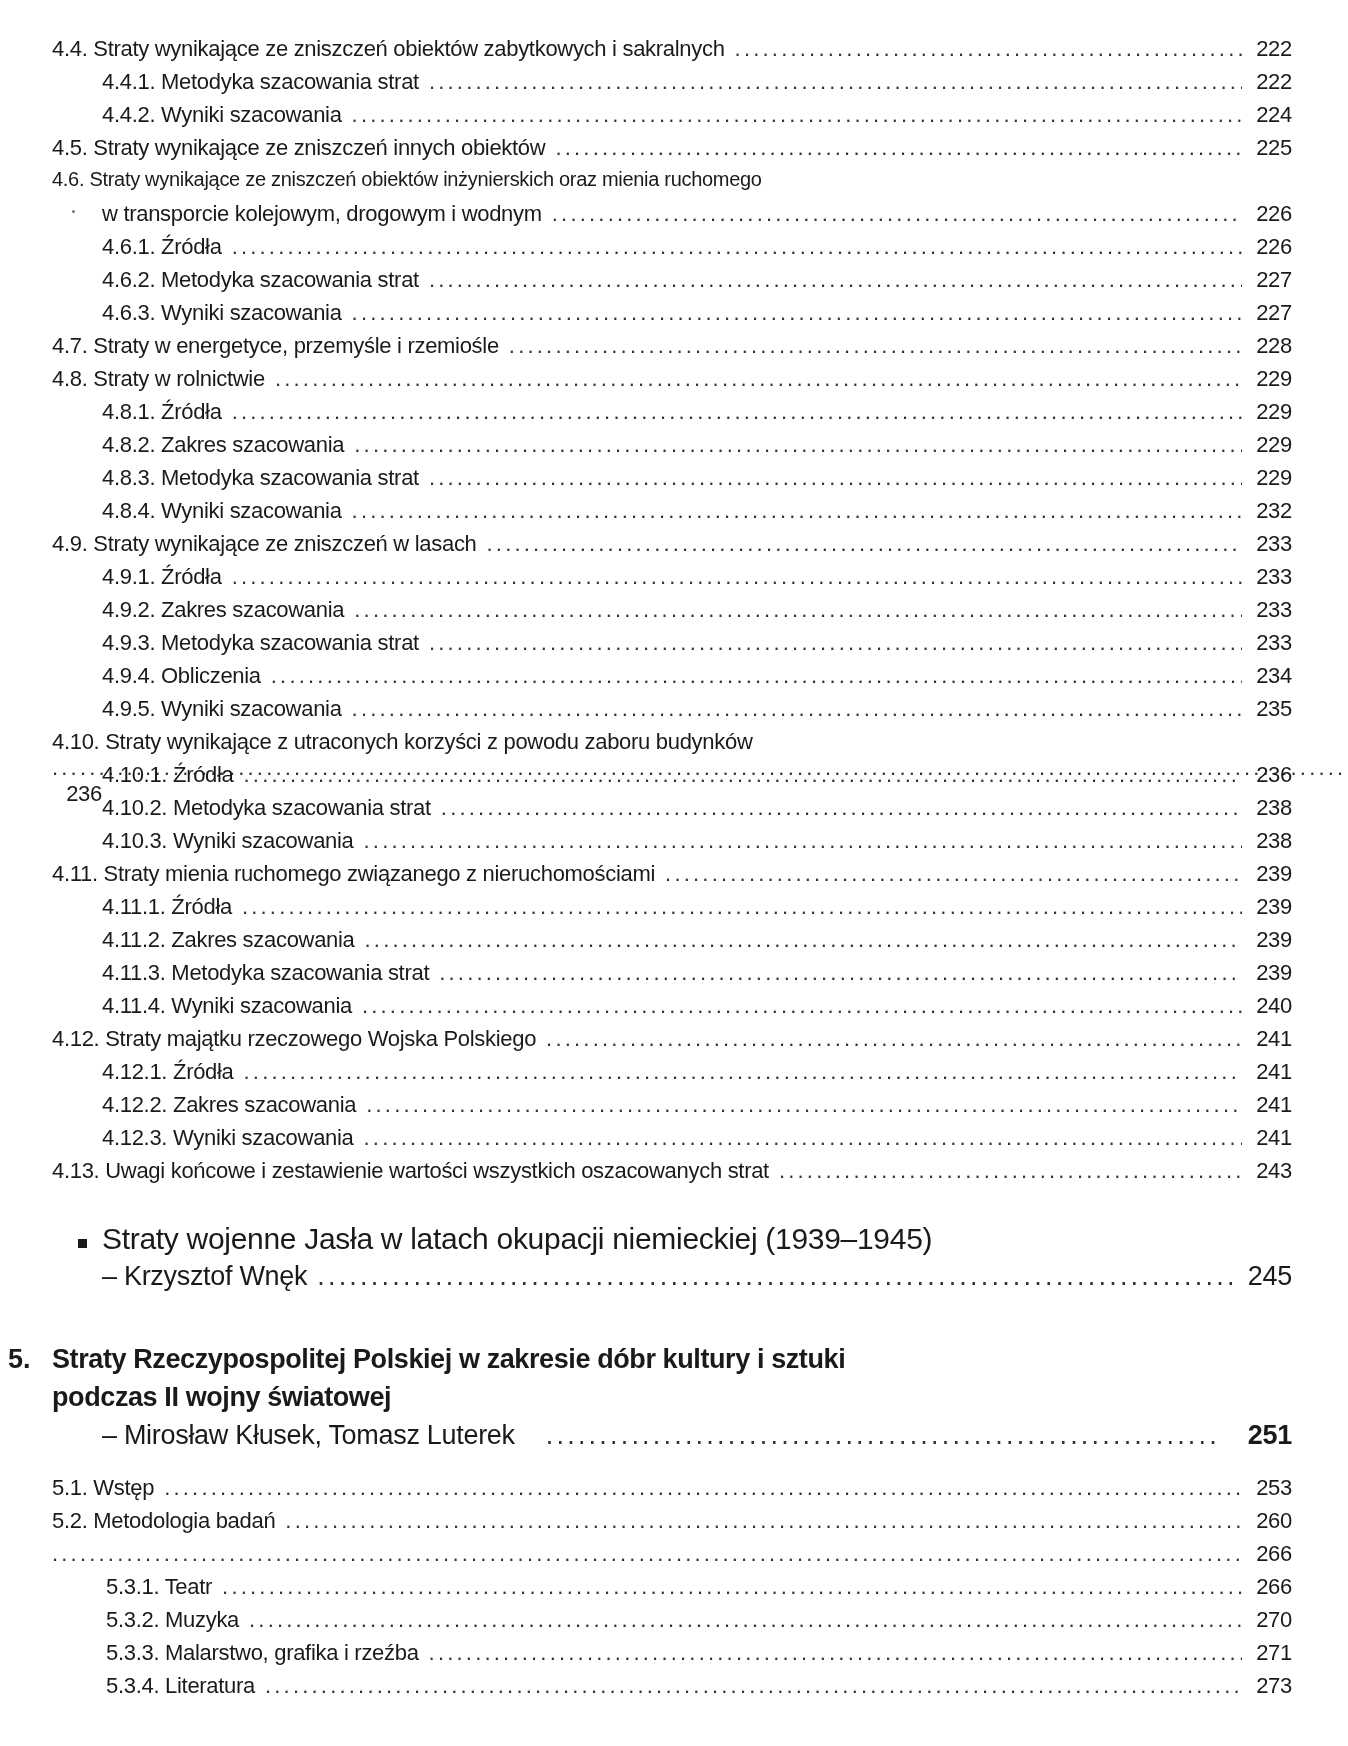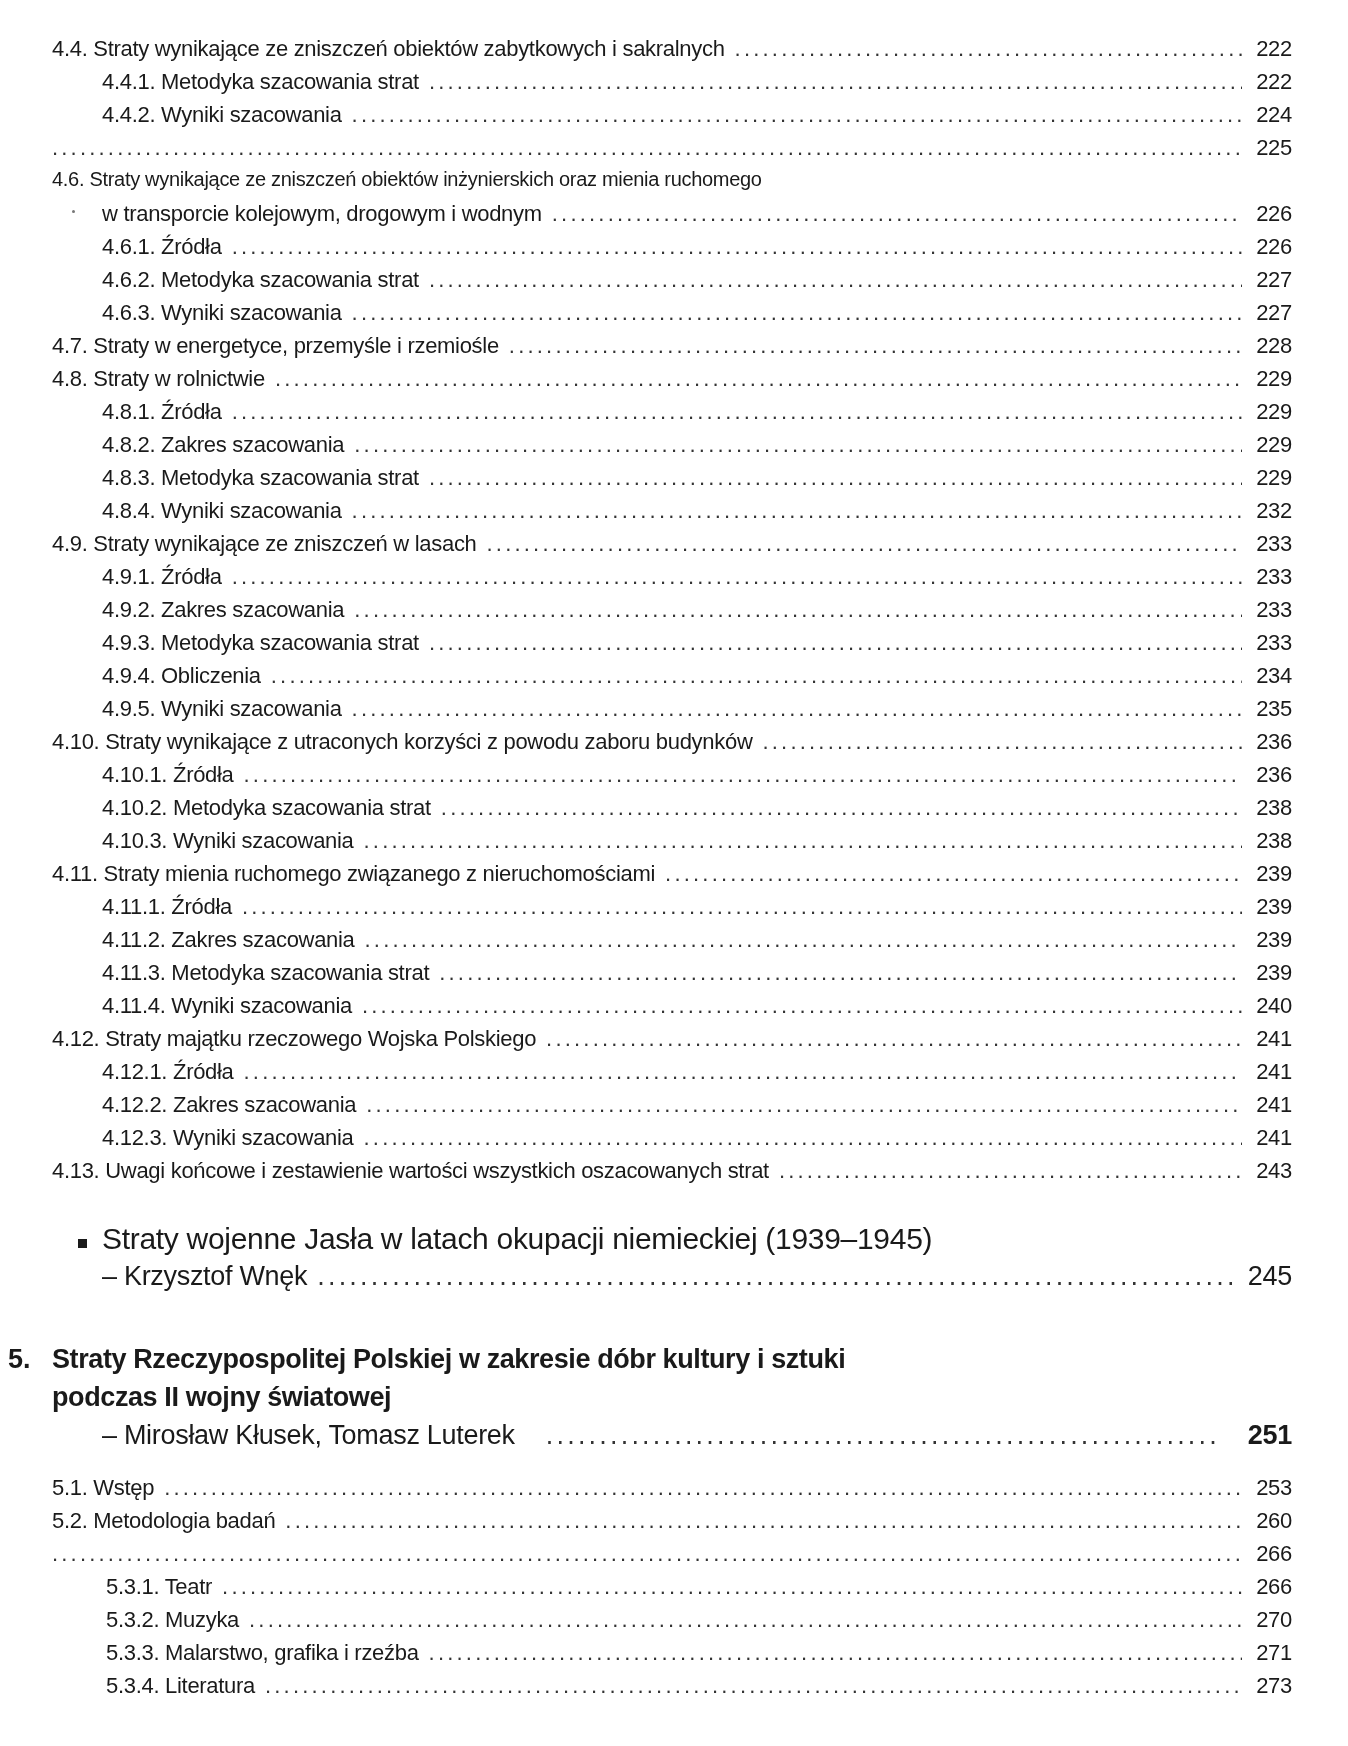--- a/index.html
+++ b/index.html
@@ -35,20 +35,21 @@
       <span class="label">4.4.1. Metodyka szacowania strat</span>
       <span class="dots"></span>
       <span class="page">222</span>
     </div>
   <div class="entry lvl2" style="top:102px;">
       <span class="label">4.4.2. Wyniki szacowania</span>
       <span class="dots"></span>
       <span class="page">224</span>
     </div>
   <div class="entry lvl1" style="top:135px;">
+      <span class="label">4.5. Straty wynikające ze zniszczeń innych obiektów</span>
       <span class="dots"></span>
       <span class="page">225</span>
     </div>
   <div class="plain" style="top:168px; left:52px;">4.6. Straty wynikające ze zniszczeń obiektów inżynierskich oraz mienia ruchomego</div>
   <div class="stray-dot" style="top:210px; left:72px;"></div>
   <div class="entry cont" style="top:201px;">
       <span class="label">w transporcie kolejowym, drogowym i wodnym</span>
       <span class="dots"></span>
       <span class="page">226</span>
     </div>
@@ -120,21 +121,21 @@
   <div class="entry lvl2" style="top:663px;">
       <span class="label">4.9.4. Obliczenia</span>
       <span class="dots"></span>
       <span class="page">234</span>
     </div>
   <div class="entry lvl2" style="top:696px;">
       <span class="label">4.9.5. Wyniki szacowania</span>
       <span class="dots"></span>
       <span class="page">235</span>
     </div>
-  <div class="entry lvl1" style="top:729px;">
+  <div class="entry lvl1" style="top:729px;flex-direction:column;">
       <span class="label">4.10. Straty wynikające z utraconych korzyści z powodu zaboru budynków</span>
       <span class="dots"></span>
       <span class="page">236</span>
     </div>
   <div class="entry lvl2" style="top:762px;">
       <span class="label">4.10.1. Źródła</span>
       <span class="dots"></span>
       <span class="page">236</span>
     </div>
   <div class="entry lvl2" style="top:795px;">

